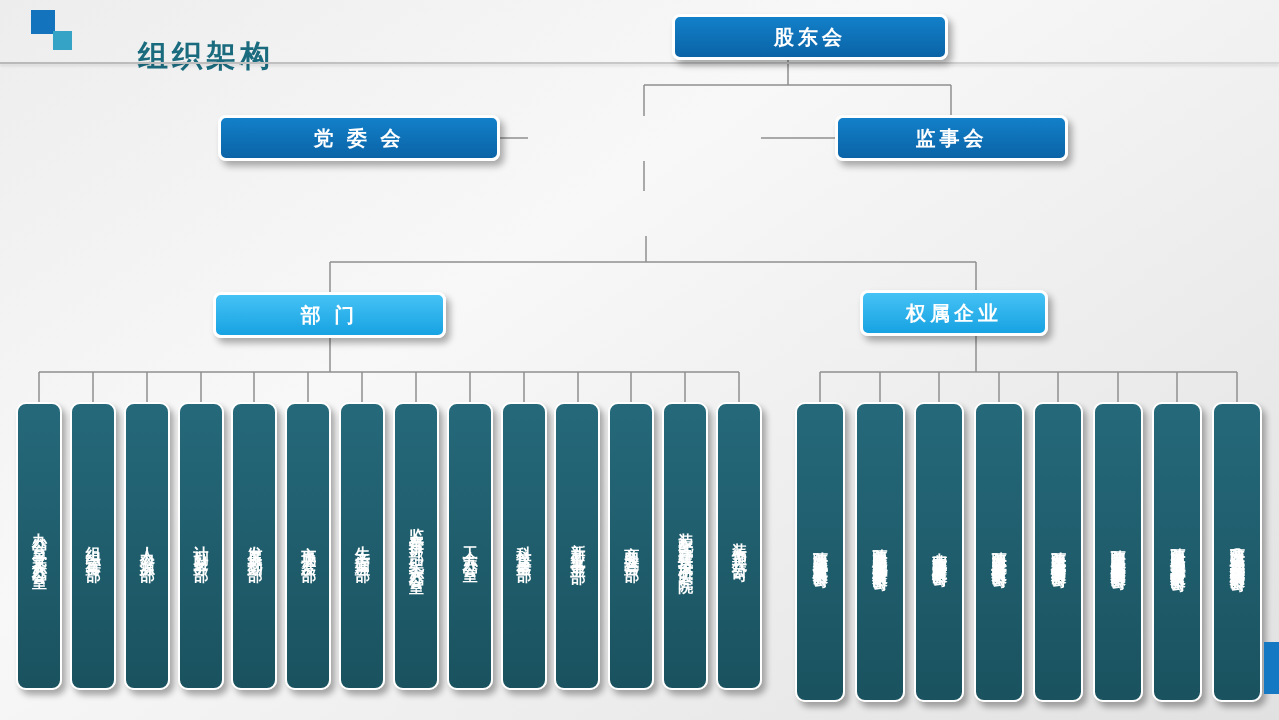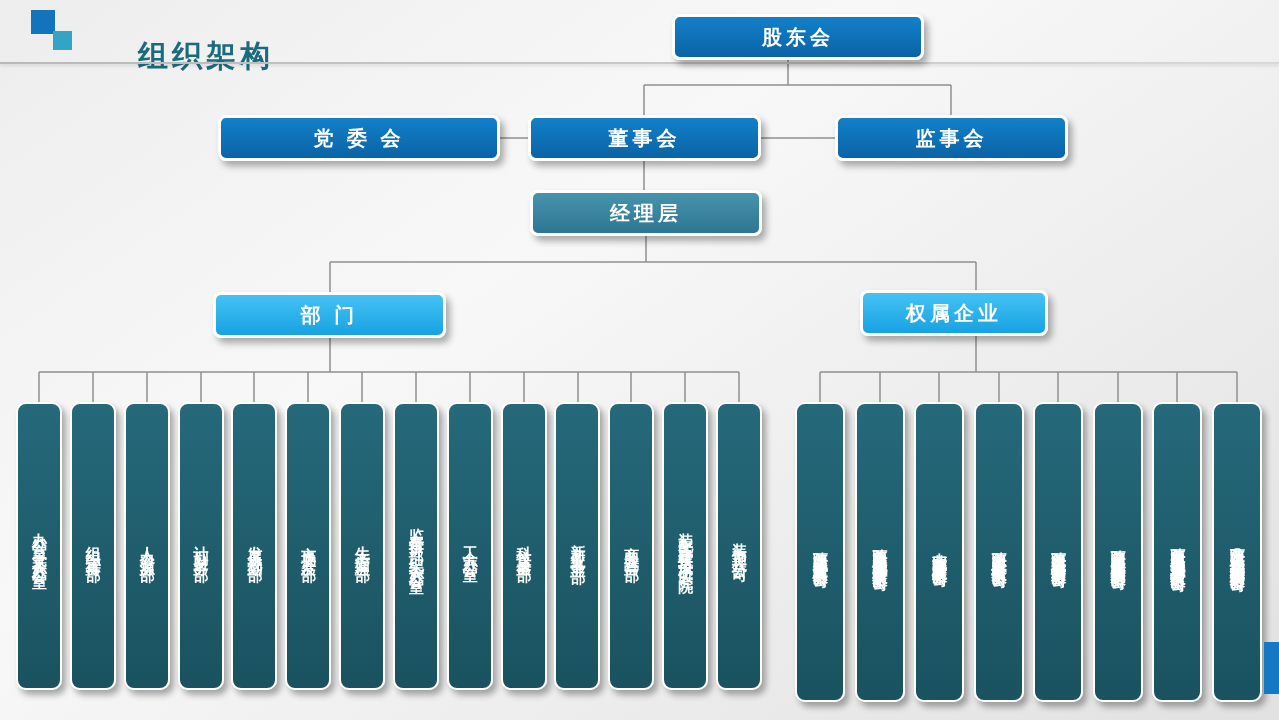--- a/index.html
+++ b/index.html
@@ -31,21 +31,21 @@
     position:absolute;display:flex;align-items:center;justify-content:center;
     color:#fff;font-weight:bold;font-size:20px;letter-spacing:4px;
     border:3px solid #fff;border-radius:8px;
     box-shadow:4px 5px 7px rgba(0,0,0,0.32);
     box-sizing:border-box;
   }
   .blue{background:linear-gradient(180deg,#1280c9,#0b63a6);}
   .teal{background:linear-gradient(180deg,#4694ae,#2e7590);}
   .cyan{background:linear-gradient(180deg,#45c2f5,#17a2e2);}
 
-  .root    {left:672px;top:14px; width:252px;height:46px;}
+  .root    {left:672px;top:14px; width:276px;height:46px;}
   .l2-party{left:218px;top:115px;width:282px;height:46px;}
   .l2-board{left:528px;top:115px;width:233px;height:46px;}
   .l2-super{left:835px;top:115px;width:233px;height:46px;}
   .l3-mgmt {left:530px;top:190px;width:232px;height:46px;}
   .g-dept  {left:213px;top:292px;width:233px;height:46px;}
   .g-sub   {left:860px;top:290px;width:188px;height:46px;}
 
   
   .vrow{position:absolute;display:flex;justify-content:space-between;}
   .dept-row{left:16px;top:402px;width:746px;height:288px;}
@@ -117,24 +117,22 @@
   </svg>
 
   <div class="deco-sq sq1"></div>
   <div class="deco-sq sq2"></div>
   <h1 class="title">组织架构</h1>
   <div class="divider"></div>
 
   <div class="node blue root">股东会</div>
 
   <div class="node blue l2-party">党 委 会</div>
-  <div class="node blue l2-board">董事会</div>
   <div class="node blue l2-super">监事会</div>
 
-  <div class="node teal l3-mgmt">经理层</div>
 
   <div class="node cyan g-dept">部 门</div>
   <div class="node cyan g-sub">权属企业</div>
 
   <div class="vrow dept-row">
     <div class="vbox">办公室（党委办公室）</div>
     <div class="vbox">组织宣传部</div>
     <div class="vbox">人力资源部</div>
     <div class="vbox">计划财务部</div>
     <div class="vbox">发展规划部</div>

